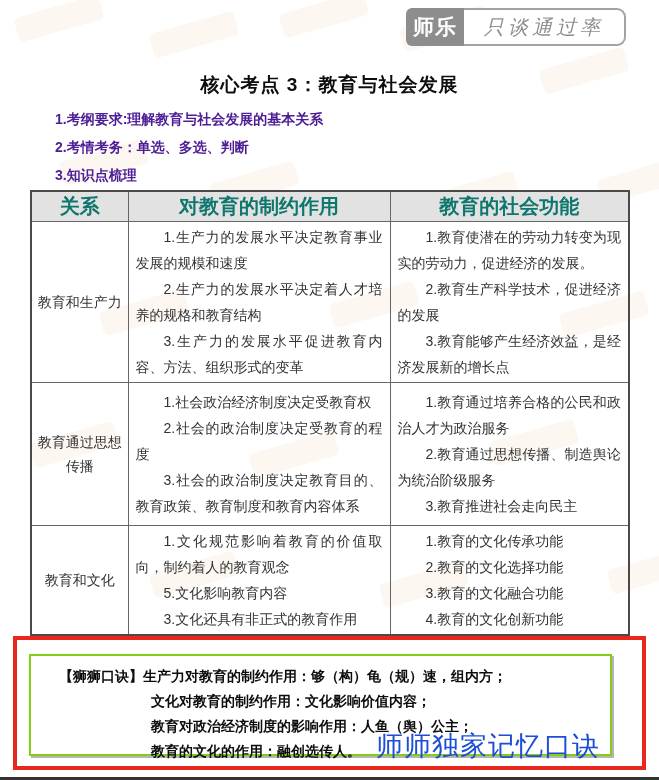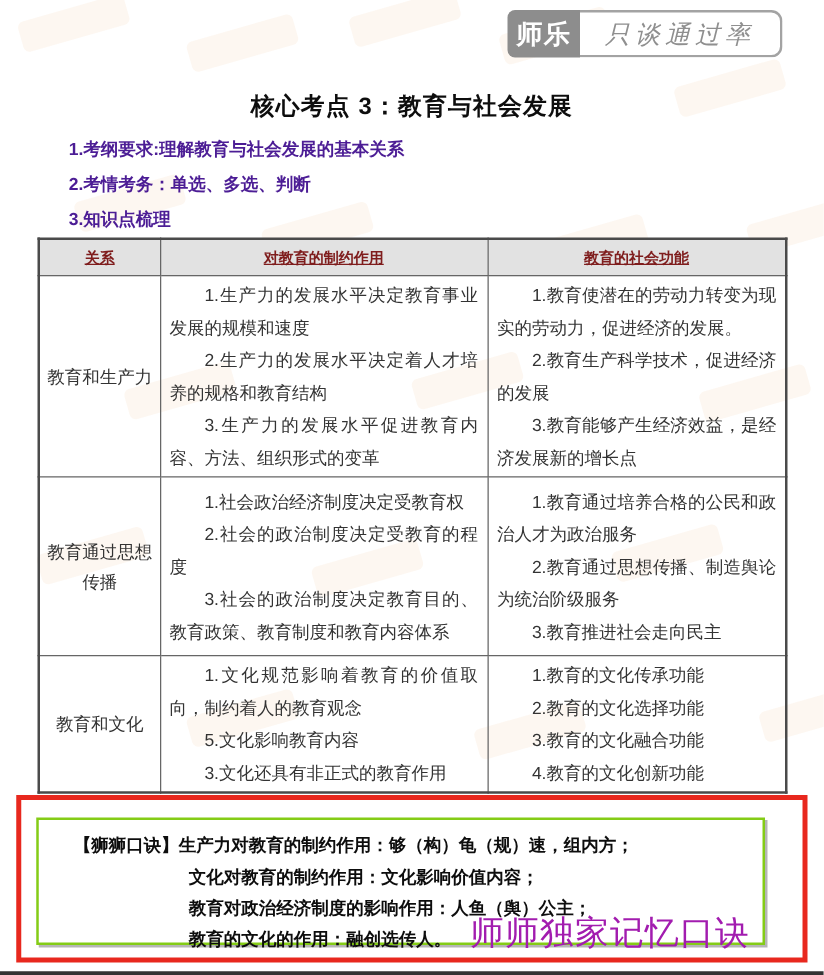--- a/index.html
+++ b/index.html
@@ -46,21 +46,21 @@
 
   table.ktable{
     position:absolute;top:190px;left:30px;width:598px;
     border-collapse:collapse;table-layout:fixed;
     font-size:14px;color:#333;
     border:2px solid #4a4a4a;
   }
   .ktable th,.ktable td{border:1px solid #666;}
   .ktable th{
     background:#e2e2e2;font-weight:bold;height:26px;
-    font-size:12px;color:#7f1d1d;text-align:center;text-decoration:underline;
+    font-size:20px;color:#0f766e;text-align:center;
   }
   .ktable td{font-family:Liberation Sans, sans-serif;}
   .ktable td.col-rel{text-align:center;vertical-align:middle;padding:0 5px;line-height:24px;}
   .ktable td.col-mid,.ktable td.col-right{vertical-align:middle;padding:2px 7px;}
   .ktable td p{margin:0;text-indent:2em;text-align:justify;line-height:26px;}
   .ktable tbody tr:nth-child(1){height:157px;}
   .ktable tbody tr:nth-child(2){height:143px;}
   .ktable tbody tr:nth-child(3){height:103px;}
 
   .mn-outer{
@@ -73,21 +73,21 @@
     padding:8px 21px 0 28px;background:#fff;
   }
   .mn-line{
     margin:0;line-height:25px;font-weight:bold;font-size:14px;color:#0d0d0d;
     white-space:nowrap;
   }
   .mn-line.cont{margin-left:92px;}
   .mn-tag{font-weight:bold;}
   .stamp{
     position:absolute;right:42px;bottom:2px;
-    font-size:27px;color:#a21caf;letter-spacing:1px;
+    font-size:27px;color:#1d4ed8;letter-spacing:1px;
     font-family:"Liberation Sans", sans-serif;z-index:4;
     white-space:nowrap;
   }
   .bottom-bar{
     position:absolute;left:0;bottom:0;width:100%;height:3px;background:#333;
   }
 </style>
 </head>
 <body>
 

